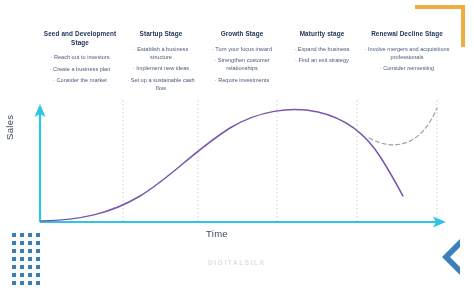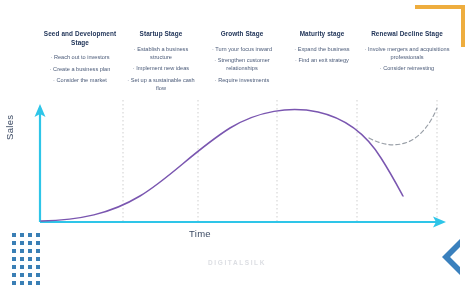--- a/index.html
+++ b/index.html
@@ -52,21 +52,21 @@
   
   .plot{position:absolute;left:0;top:0;width:474px;height:299px;}
 
   .axis-label-y{
     position:absolute;left:4px;top:140px;
     transform:rotate(-90deg);transform-origin:left top;
     color:#3c4a63;font-size:9.5px;letter-spacing:.3px;
     white-space:nowrap;
   }
   .axis-label-x{
-    position:absolute;left:189px;top:228px;
+    position:absolute;left:206px;top:228px;
     color:#3c4a63;font-size:9.5px;letter-spacing:.3px;
   }
 
   .watermark{
     position:absolute;left:0;right:0;top:259px;text-align:center;
     color:#dcdee3;font-size:6.5px;letter-spacing:1.6px;font-weight:bold;
   }
 </style>
 </head>
 <body>

